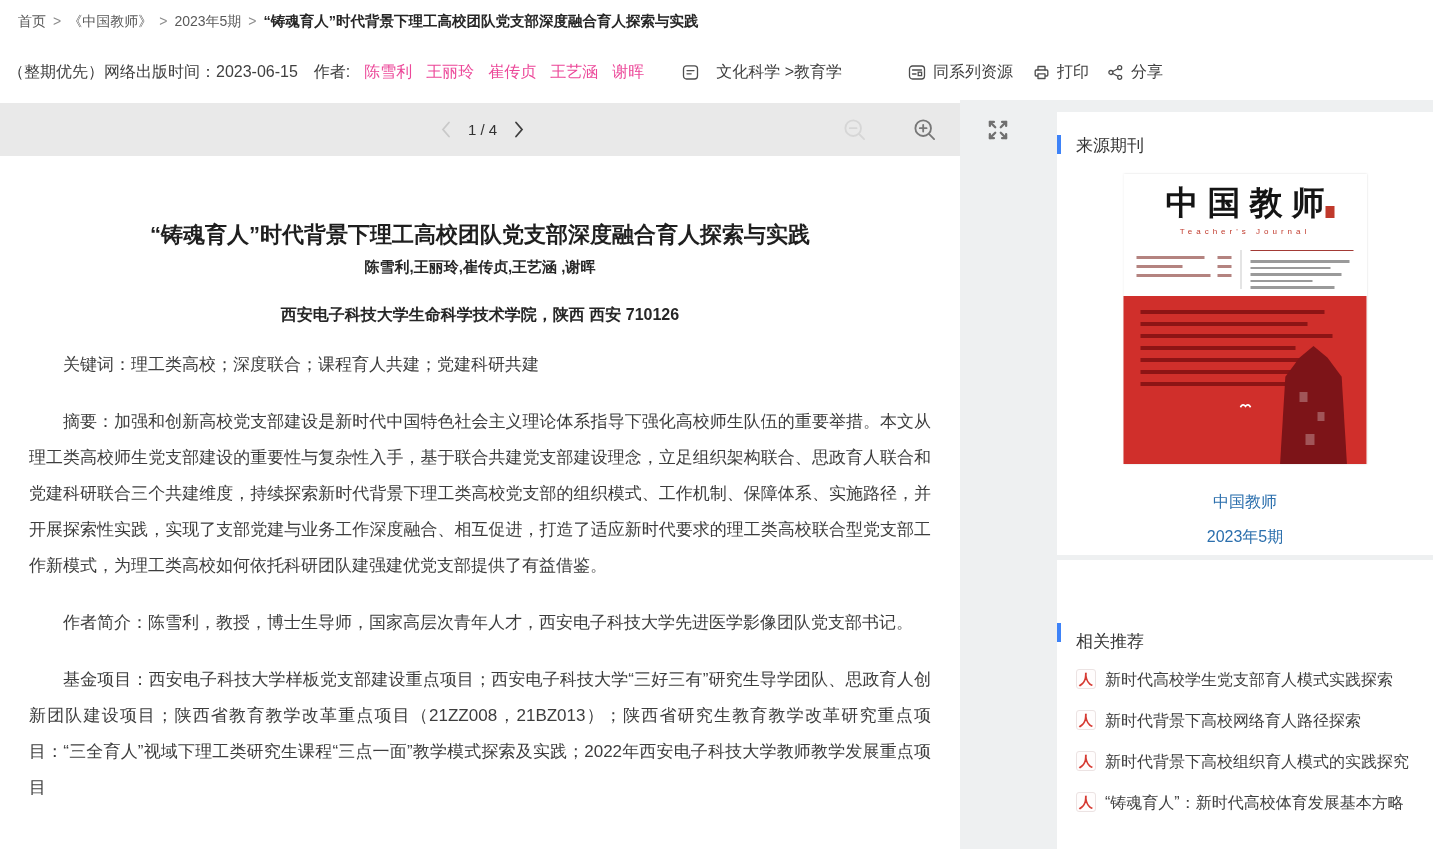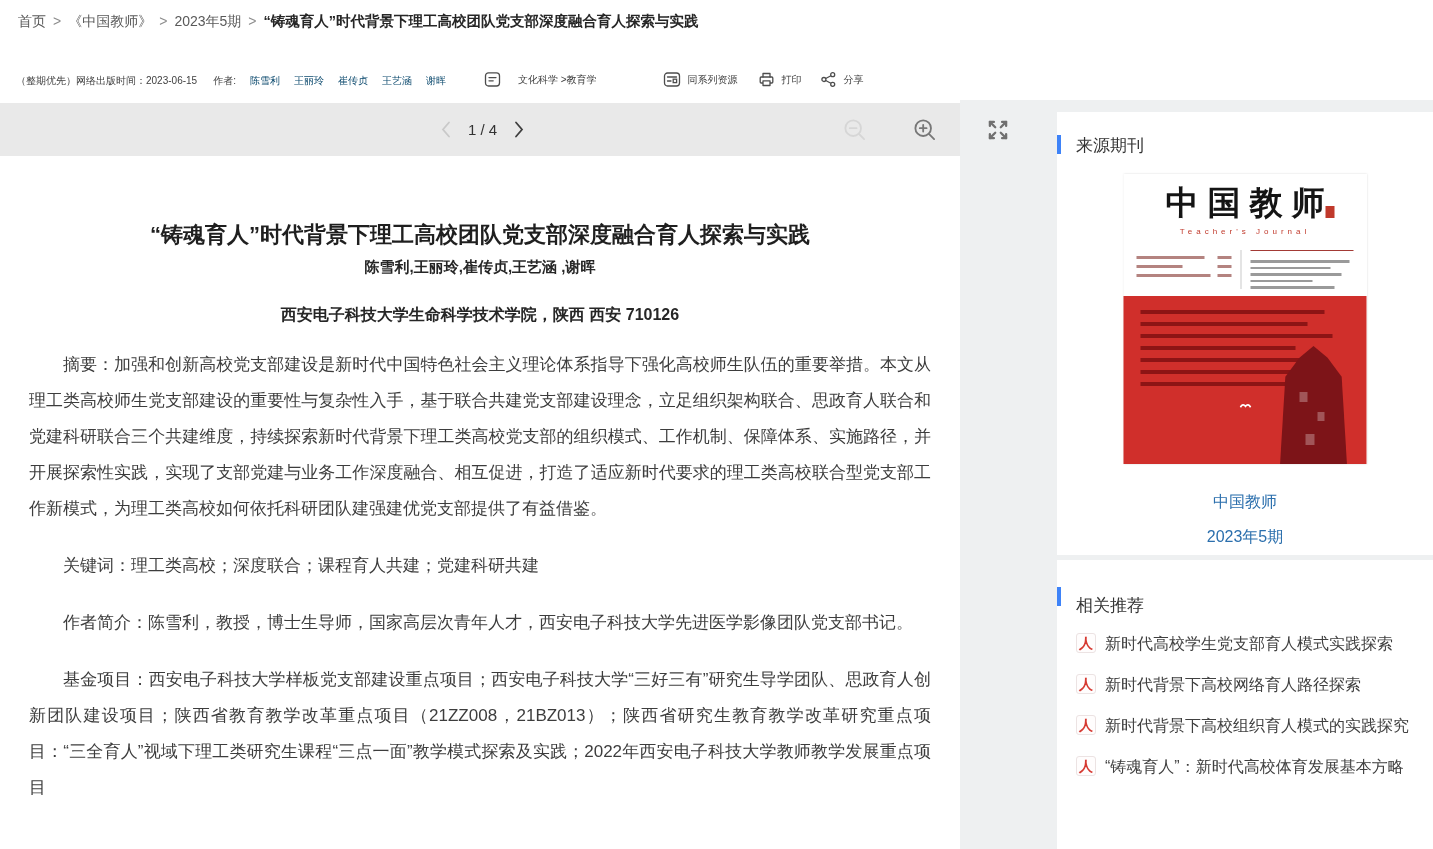--- a/index.html
+++ b/index.html
@@ -12,23 +12,23 @@
   }
   svg { display:block; }
 
   
   .top-header { position:absolute; top:0; left:0; width:1433px; height:100px; background:#fff; }
   .breadcrumb { position:absolute; top:12px; left:18px; font-size:14px; color:#595959; white-space:nowrap; }
   .breadcrumb .crumb { color:#595959; text-decoration:none; cursor:pointer; }
   .breadcrumb .sep { margin:0 7px; color:#8c8c8c; }
   .breadcrumb .current { font-weight:700; color:#262626; font-size:14.5px; }
 
-  .meta-row { position:absolute; top:62px; left:16px; height:26px; display:flex; align-items:flex-end; font-size:10px; color:#404040; white-space:nowrap; }
+  .meta-row { position:absolute; top:62px; left:8px; height:26px; display:flex; align-items:flex-start; font-size:16px; color:#404040; white-space:nowrap; }
   .meta-row .authors-label { margin-left:16px; }
-  .meta-row .author { margin-left:14px; cursor:pointer; color:#0c4a6e; }
+  .meta-row .author { margin-left:14px; cursor:pointer; color:#ec4899; }
   .meta-group { display:flex; align-items:center; gap:7px; cursor:pointer; color:#404040; }
   .g-category { margin-left:38px;gap:17px; }
   .g-series  { margin-left:66px; }
   .g-print   { margin-left:20px; }
   .g-share   { margin-left:18px; }
   .meta-icon { color:#4d4d4d; }
 
   
   .viewer { position:absolute; top:100px; left:0; width:960px; height:749px; background:#fff; }
   .viewer-toolbar { position:absolute; top:3px; left:0; width:100%; height:53px; background:#e9e9e9; }
@@ -49,21 +49,21 @@
   .doc-affil { margin-top:28px; font-size:16px; font-weight:700; text-align:center; color:#262626; }
   .doc p.body { margin:21px 0 0 0; font-size:17px; line-height:36px; text-align:justify; text-indent:2em; color:#3d3d3d; }
 
   
   .sidebar { position:absolute; top:100px; left:1057px; width:376px; height:749px; }
   .card { position:absolute; left:0; width:100%; background:#fff; }
   .card-source { top:12px; height:443px; }
   .card-rec { top:460px; height:289px; }
   .card-heading { position:relative; padding:22px 0 0 19px; font-size:17px; color:#333; }
   .accent-bar { position:absolute; left:0; top:23px; width:4px; height:19px; background:var(--accent,#3e83f8); }
-  .card-rec .card-heading { padding-top:34px; }
+  .card-rec .card-heading { padding-top:34px;margin-top:36px; }
   .card-rec .accent-bar { top:27px; }
 
   
   .cover { position:absolute; top:62px; left:50%; transform:translateX(-50%); width:243px; height:290px; cursor:pointer; box-shadow:0 0 2px rgba(0,0,0,.15); }
   .cover-top { position:relative; width:100%; height:122px; background:#fff; }
   .cover-title { padding-top:7px; text-align:center; font-family:"Liberation Serif","DejaVu Serif",serif; font-weight:700; font-size:33px; letter-spacing:9px; color:#141414; white-space:nowrap; text-indent:9px; }
   .cover-seal { position:absolute; top:32px; right:32px; width:9px; height:12px; background:#c0392b; }
   .cover-sub { margin-top:1px; text-align:center; font-size:8px; letter-spacing:4px; color:#c0392b; white-space:nowrap; }
   .cover-info { display:flex; margin-top:14px; padding:0 13px; gap:9px; }
   .info-col-l { width:95px; }
@@ -182,22 +182,22 @@
         <path d="M3 3l3.3 3.3M13 3L9.7 6.3M3 13l3.3-3.3M13 13l-3.3-3.3"></path>
       </svg>
     </span>
   </div>
 
   <div class="doc-page">
     <div class="doc">
       <div class="doc-title">“铸魂育人”时代背景下理工高校团队党支部深度融合育人探索与实践</div>
       <div class="doc-authors">陈雪利,王丽玲,崔传贞,王艺涵 ,谢晖</div>
       <div class="doc-affil">西安电子科技大学生命科学技术学院，陕西 西安 710126</div>
+      <p class="body">关键词：理工类高校；深度联合；课程育人共建；党建科研共建</p>
       <p class="body">摘要：加强和创新高校党支部建设是新时代中国特色社会主义理论体系指导下强化高校师生队伍的重要举措。本文从理工类高校师生党支部建设的重要性与复杂性入手，基于联合共建党支部建设理念，立足组织架构联合、思政育人联合和党建科研联合三个共建维度，持续探索新时代背景下理工类高校党支部的组织模式、工作机制、保障体系、实施路径，并开展探索性实践，实现了支部党建与业务工作深度融合、相互促进，打造了适应新时代要求的理工类高校联合型党支部工作新模式，为理工类高校如何依托科研团队建强建优党支部提供了有益借鉴。</p>
-      <p class="body">关键词：理工类高校；深度联合；课程育人共建；党建科研共建</p>
       <p class="body">作者简介：陈雪利，教授，博士生导师，国家高层次青年人才，西安电子科技大学先进医学影像团队党支部书记。</p>
       <p class="body">基金项目：西安电子科技大学样板党支部建设重点项目；西安电子科技大学“三好三有”研究生导学团队、思政育人创新团队建设项目；陕西省教育教学改革重点项目（21ZZ008，21BZ013）；陕西省研究生教育教学改革研究重点项目：“三全育人”视域下理工类研究生课程“三点一面”教学模式探索及实践；2022年西安电子科技大学教师教学发展重点项目</p>
     </div>
   </div>
 </div>
 
 <div class="sidebar">
 
   <div class="card card-source">
     <div class="card-heading">

